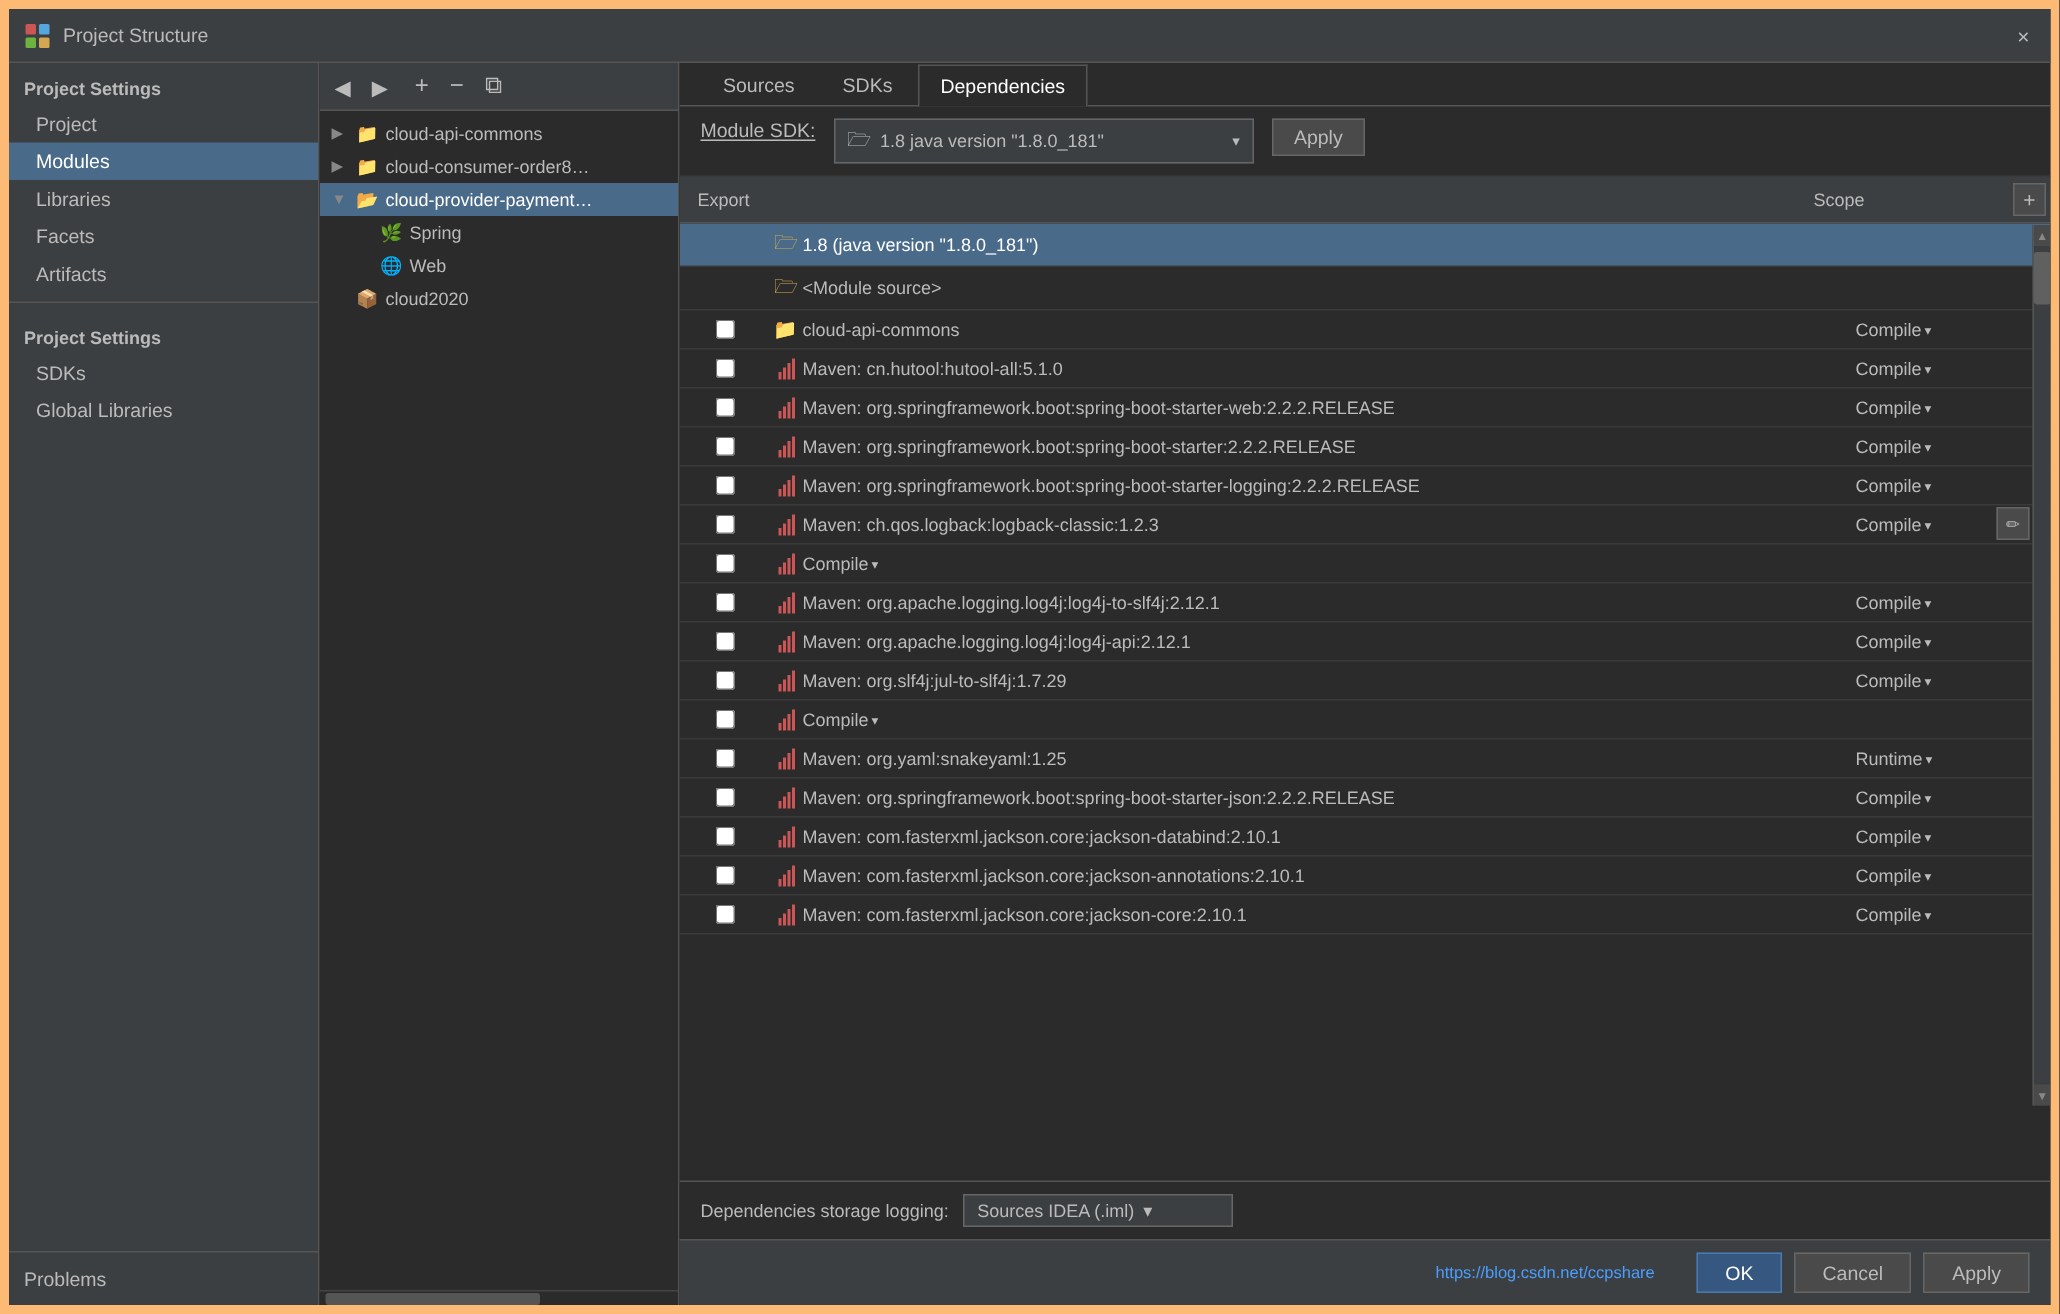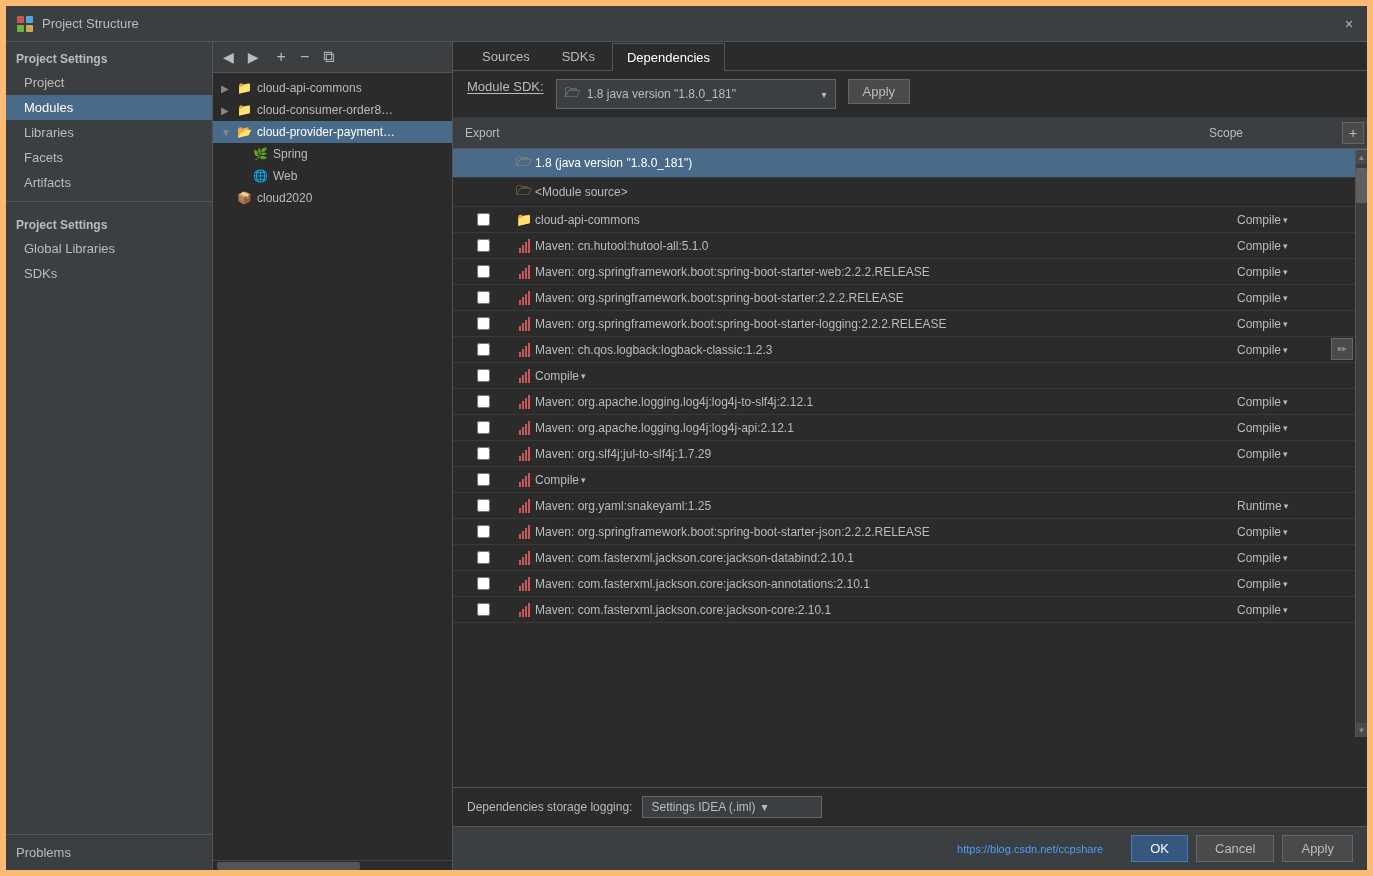--- a/index.html
+++ b/index.html
@@ -514,24 +514,24 @@
       </div>
       <div class="sidebar-item">
         <span>Facets</span>
       </div>
       <div class="sidebar-item">
         <span>Artifacts</span>
       </div>
       <div class="sidebar-divider"></div>
       <div class="sidebar-section-label">Project Settings</div>
       <div class="sidebar-item">
+        <span>SDKs</span>
+      </div>
+      <div class="sidebar-item">
         <span>Global Libraries</span>
-      </div>
-      <div class="sidebar-item">
-        <span>SDKs</span>
       </div>
       <div class="problems-section">
         <span>Problems</span>
       </div>
     </div>
 
     <div class="module-tree">
       <div class="tree-toolbar">
         <button class="nav-btn">◀</button>
         <button class="nav-btn">▶</button>
@@ -881,21 +881,21 @@
         </div>
 
         <div style="position:absolute;right:14px;top:220px;display:flex;flex-direction:column;gap:4px;">
           <button style="width:22px;height:22px;background:#4a4a4a;border:1px solid #666;color:#bbbbbb;cursor:pointer;font-size:11px;">✏</button>
         </div>
       </div>
 
       <div class="bottom-storage-row">
         <span class="storage-label">Dependencies storage logging:</span>
         <div class="storage-select">
-          <span>Settings IDEA (.iml)</span>
+          <span>Sources IDEA (.iml)</span>
           <span>▾</span>
         </div>
       </div>
 
       <div class="dialog-footer">
         <span class="footer-link">https://blog.csdn.net/ccpshare</span>
         <button class="dialog-btn primary">OK</button>
         <button class="dialog-btn">Cancel</button>
         <button class="dialog-btn">Apply</button>
       </div>

